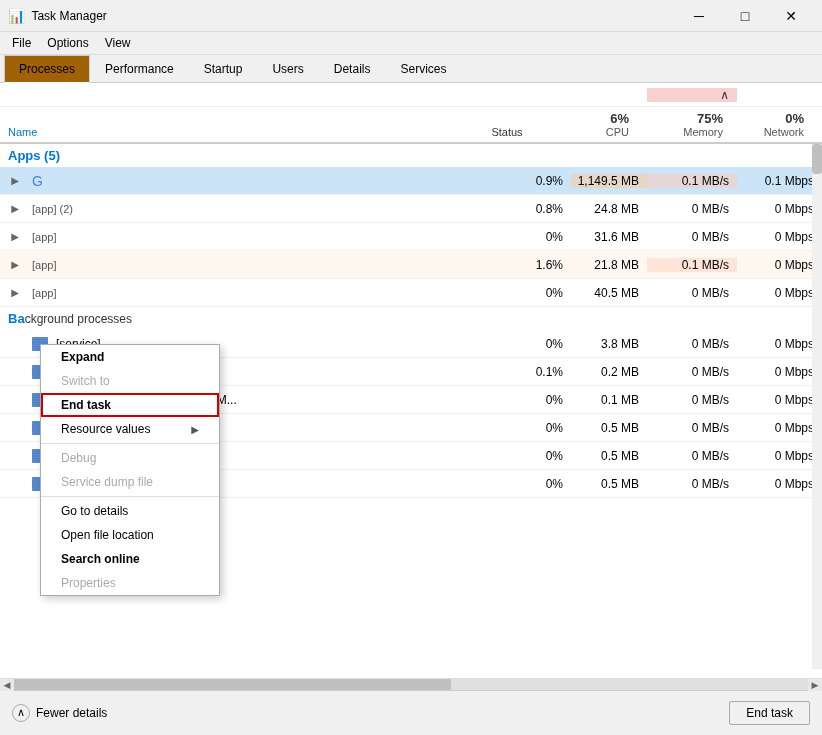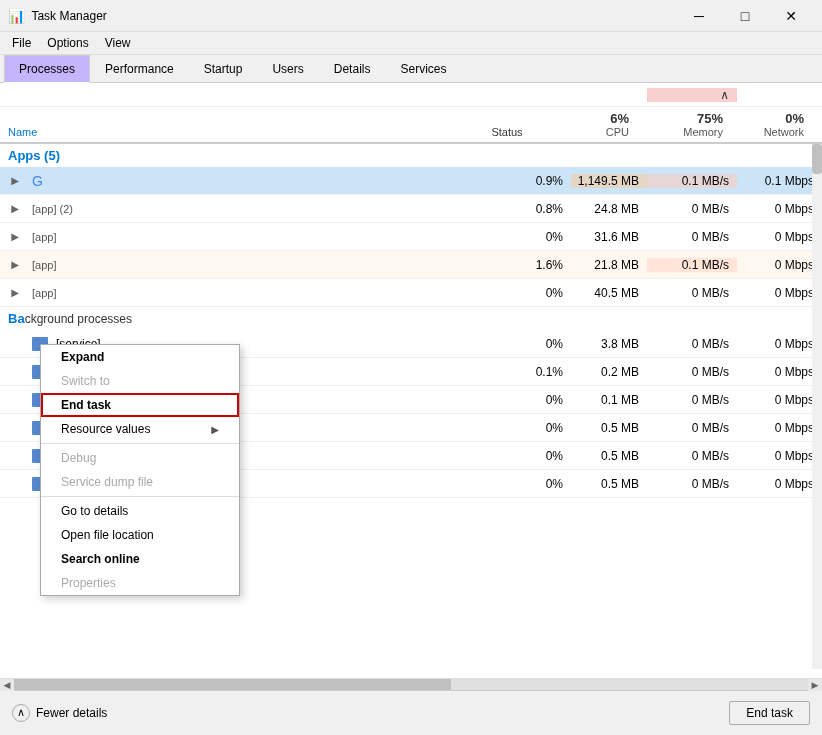--- a/index.html
+++ b/index.html
@@ -40,21 +40,21 @@
     }
     .tab {
       padding: 6px 14px;
       cursor: pointer;
       font-size: 12px;
       border: 1px solid transparent;
       border-bottom: none;
       margin-bottom: -1px;
     }
     .tab.active {
-      background: #c4b5fd;
+      background: #a16207;
       border: 1px solid #ccc;
       border-bottom: 1px solid white;
     }
 
     .content-area {
       background: white;
       height: calc(735px - 32px - 28px - 36px - 44px);
       overflow: hidden;
       position: relative;
     }
@@ -176,21 +176,21 @@
       font-size: 12px;
       cursor: pointer;
       border-radius: 2px;
     }
 
     
     .context-menu {
       position: absolute;
       left: 40px;
       top: 200px;
-      width: 200px;
+      width: 180px;
       background: white;
       border: 1px solid #aaa;
       box-shadow: 3px 3px 8px rgba(0,0,0,0.2);
       z-index: 100;
     }
     .ctx-item {
       padding: 5px 20px;
       font-size: 12px;
       cursor: pointer;
       display: flex;

